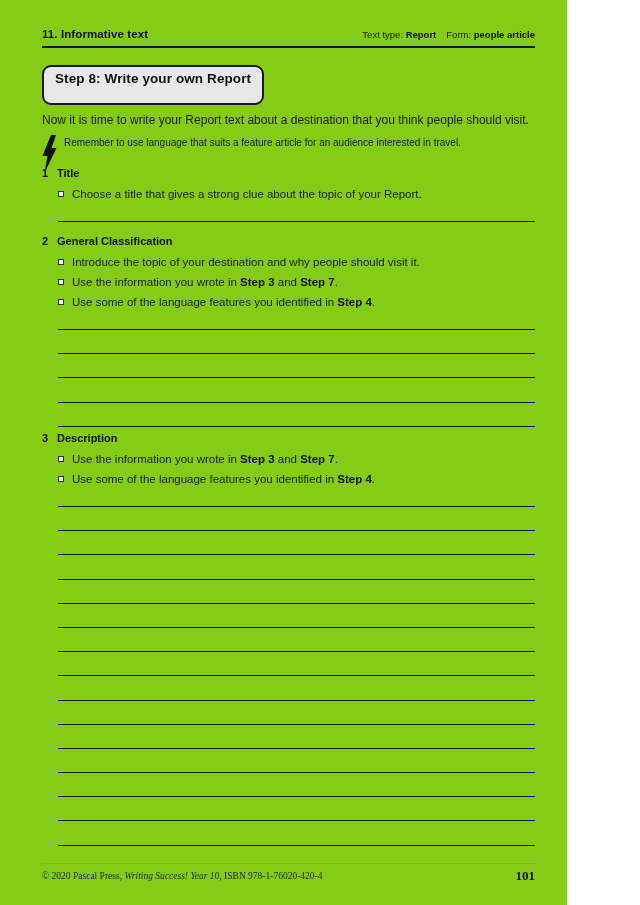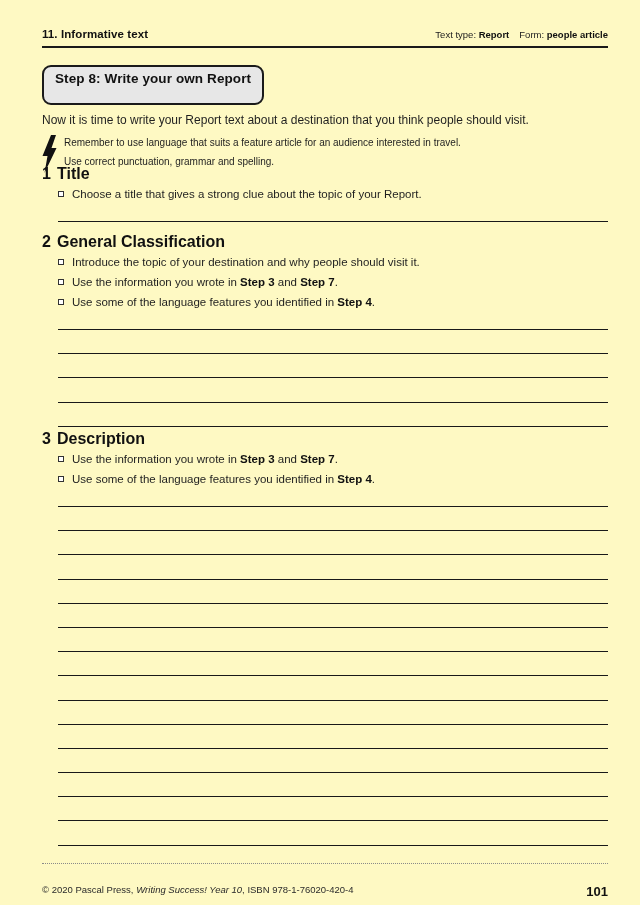--- a/index.html
+++ b/index.html
@@ -1,19 +1,19 @@
 <!DOCTYPE html>
 <html><head>
 <meta charset="utf-8">
 <style>
   html,body{margin:0;padding:0;background:#ffffff;}
   .page{
     position:relative;
-    width:640px;height:905px;
-    background:#fef9c3;
+    width:567px;height:905px;
+    background:#84cc16;
     box-sizing:border-box;
     padding:24px 32px 0 42px;
     font-family:"Liberation Sans", sans-serif;
     color:#1f1f1f;
     overflow:hidden;
   }
   
   .header-row{
     display:flex;justify-content:space-between;align-items:flex-end;
     height:16px;
@@ -35,36 +35,36 @@
     letter-spacing:.1px;
   }
   
   .intro{margin-top:8px;font-size:12px;line-height:15px;}
   .reminder{display:flex;margin-top:5px;}
   .reminder-icon{width:15px;flex:0 0 15px;margin-right:7px;padding-top:2px;}
   .reminder-lines{font-size:10px;line-height:19px;}
   
   .section{position:absolute;left:42px;right:32px;}
   #s1{top:166px;} #s2{top:234px;} #s3{top:431px;}
-  .section-heading{font-size:16px;font-weight:bold;color:#111;line-height:15px;}
+  .section-heading{font-size:11px;font-weight:bold;color:#111;line-height:15px;}
   .section-heading .num{display:inline-block;width:15px;}
   .bullets{margin:3px 0 0 16px;}
   .bullet{display:flex;font-size:11.5px;line-height:20px;}
   .bullet-glyph{
     flex:0 0 4px;width:4px;height:4px;
     border:1.2px solid #333;margin:7px 8px 0 0;background:#fff;
   }
   .bullet b{font-weight:bold;color:#111;}
   .lines{margin-left:16px;}
   .write-line{height:23.2px;border-bottom:1.5px solid #191919;}
   .lines .write-line:first-child{height:17px;}
   
   .footer{position:absolute;left:42px;right:32px;top:863px;}
   .footer-dotted{border:none;border-top:1px dotted #8a8a8a;margin:0;}
-  .footer-row{display:flex;justify-content:space-between;align-items:flex-start;margin-top:20px;}
+  .footer-row{display:flex;justify-content:space-between;align-items:center;margin-top:4px;font-family:Liberation Serif, serif;}
   .footer-left{font-size:9.5px;color:#2b2b2b;}
   .footer-left i{font-style:italic;}
   .footer-page{font-size:13px;font-weight:bold;color:#111;}
 </style>
 </head>
 <body>
 
 <div class="page">
 
   
@@ -82,21 +82,20 @@
 
   
   <div class="reminder">
     <span class="reminder-icon">
       <svg width="15" height="38" viewBox="0 0 15 38" xmlns="http://www.w3.org/2000/svg">
         <polygon points="9,0 14,0 9.5,13 14.5,13 2.5,38 5.5,21 0.5,21" fill="#111"></polygon>
       </svg>
     </span>
     <span class="reminder-lines">
       <div>Remember to use language that suits a feature article for an audience interested in travel.</div>
-      <div>Use correct punctuation, grammar and spelling.</div>
     </span>
   </div>
 
   
   <div id="sections">
       <div class="section" id="s1">
         <div class="section-heading"><span class="num">1</span><span>Title</span></div>
         <div class="bullets">
           <div class="bullet">
             <span class="bullet-glyph"></span>

